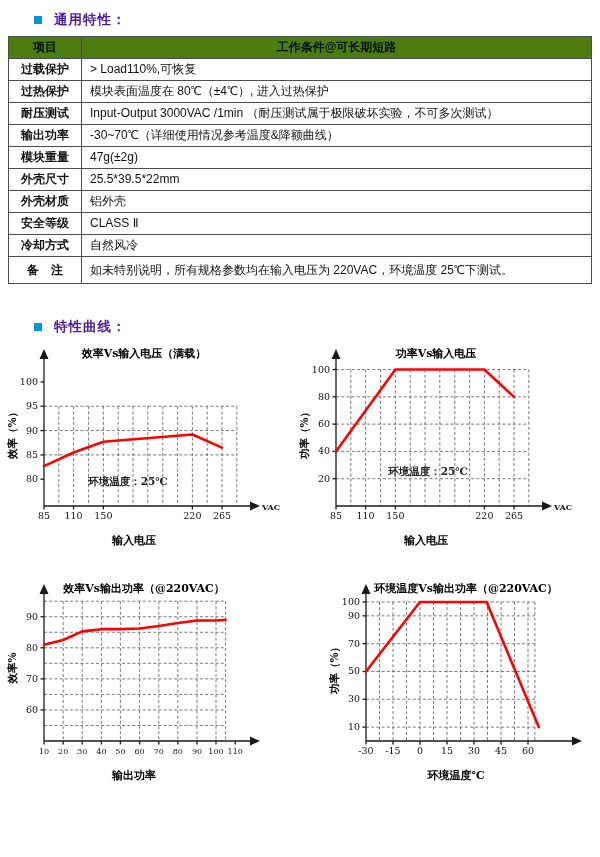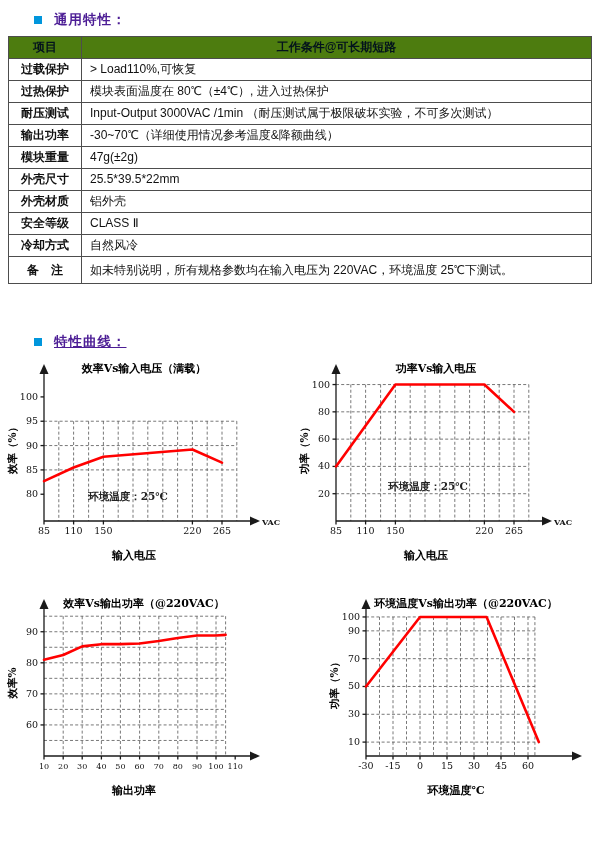--- a/index.html
+++ b/index.html
@@ -92,21 +92,21 @@
         <td class="col-label">冷却方式</td>
         <td class="col-value">自然风冷</td>
       </tr>
       <tr>
         <td class="col-label">备　注</td>
         <td class="col-value">如未特别说明，所有规格参数均在输入电压为 220VAC，环境温度 25℃下测试。</td>
       </tr>
     </tbody>
 </table>
 
-<div class="section-title" style="margin-top:49px;text-decoration:underline;">
+<div class="section-title" style="margin-top:34px;">
   <span class="bullet"></span>
   <span>特性曲线：</span>
 </div>
 
 <div class="charts-row row-1">
   <div class="chart-box"><svg viewBox="0 0 282 202" width="282" height="202">
         <line x1="52.8" y1="58.233333333333334" x2="52.8" y2="158" class="grid"></line>
         <line x1="67.6" y1="58.233333333333334" x2="67.6" y2="158" class="grid"></line>
         <line x1="82.6" y1="58.233333333333334" x2="82.6" y2="158" class="grid"></line>
         <line x1="97.4" y1="58.233333333333334" x2="97.4" y2="158" class="grid"></line>

